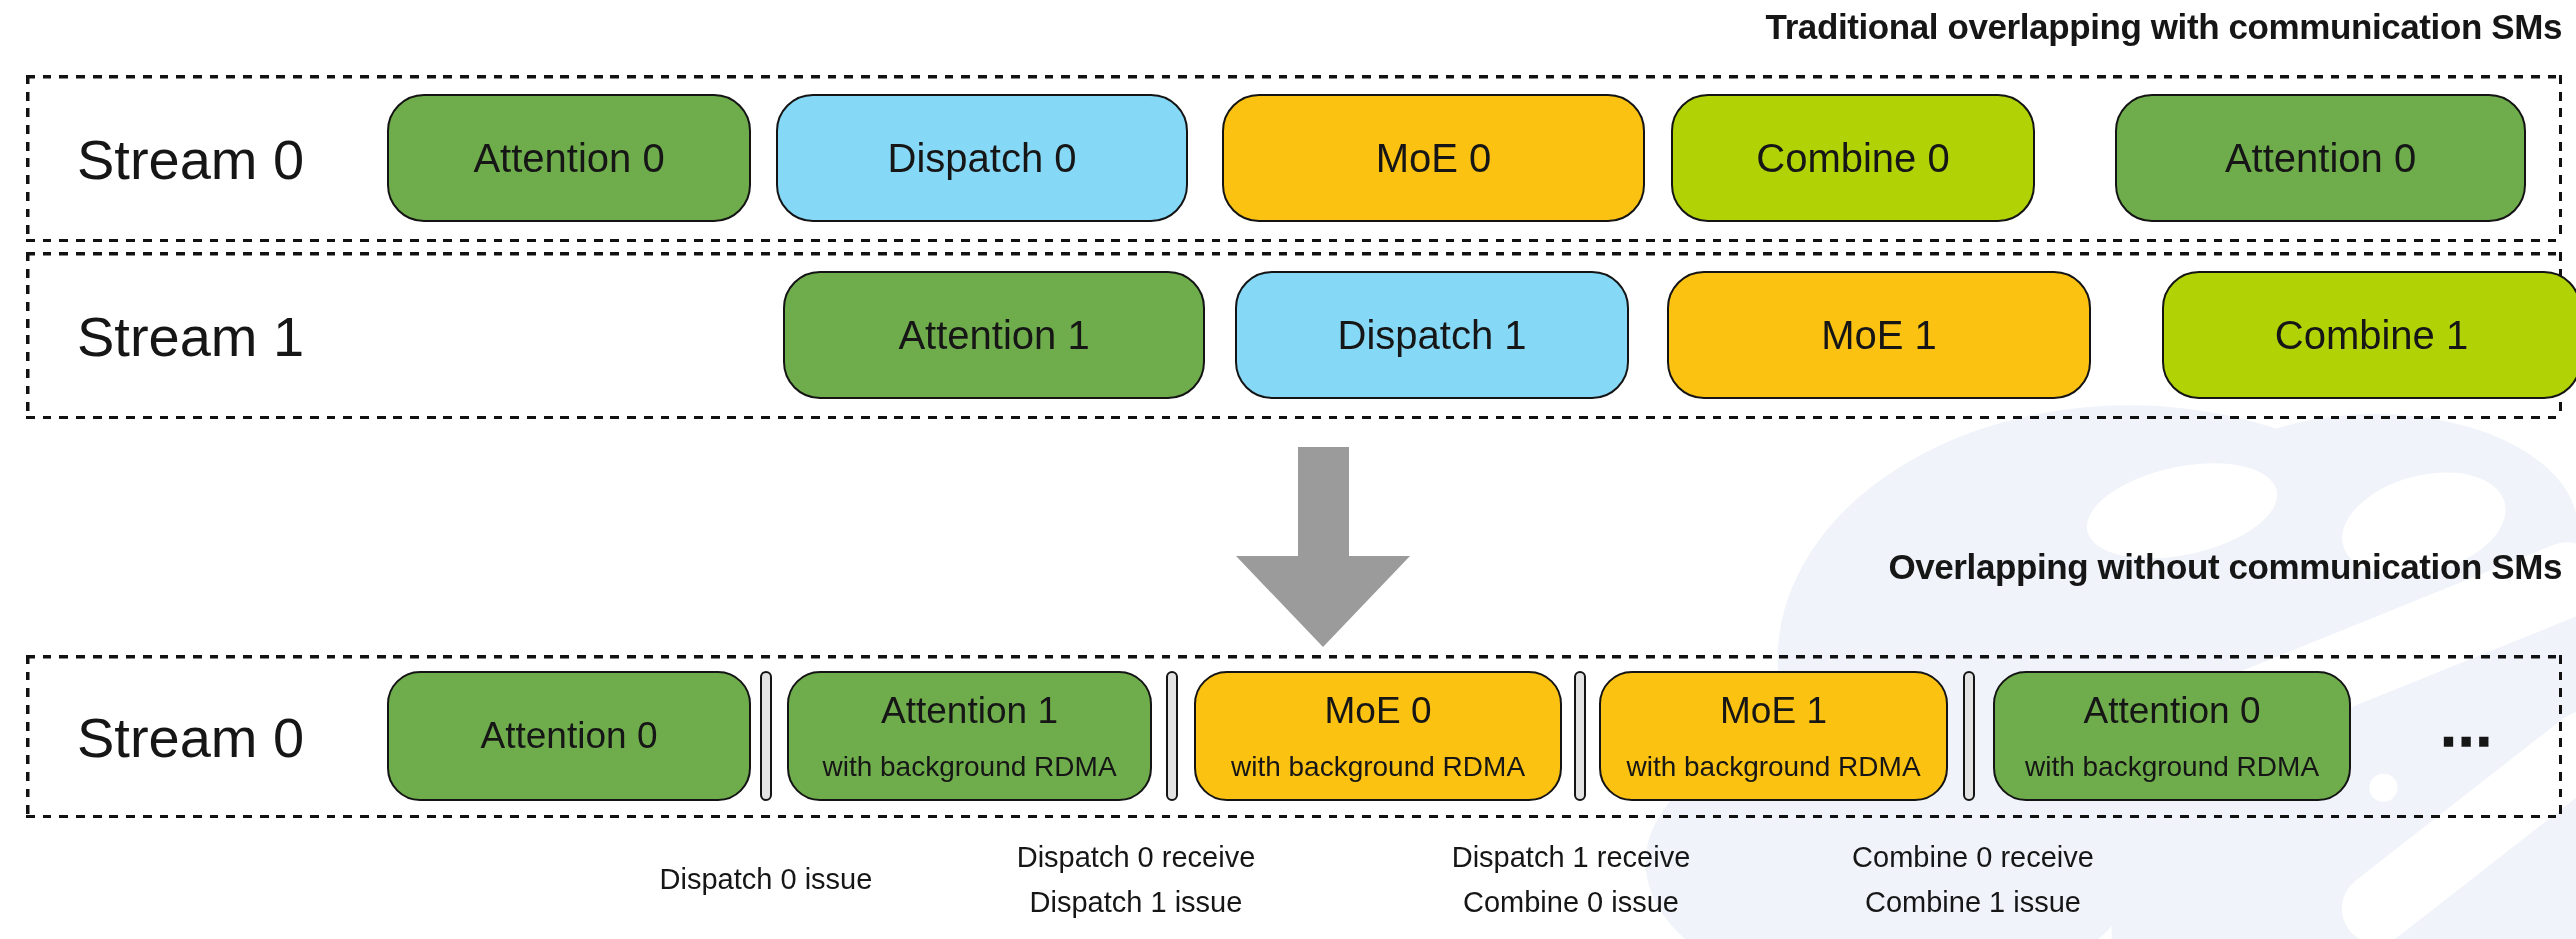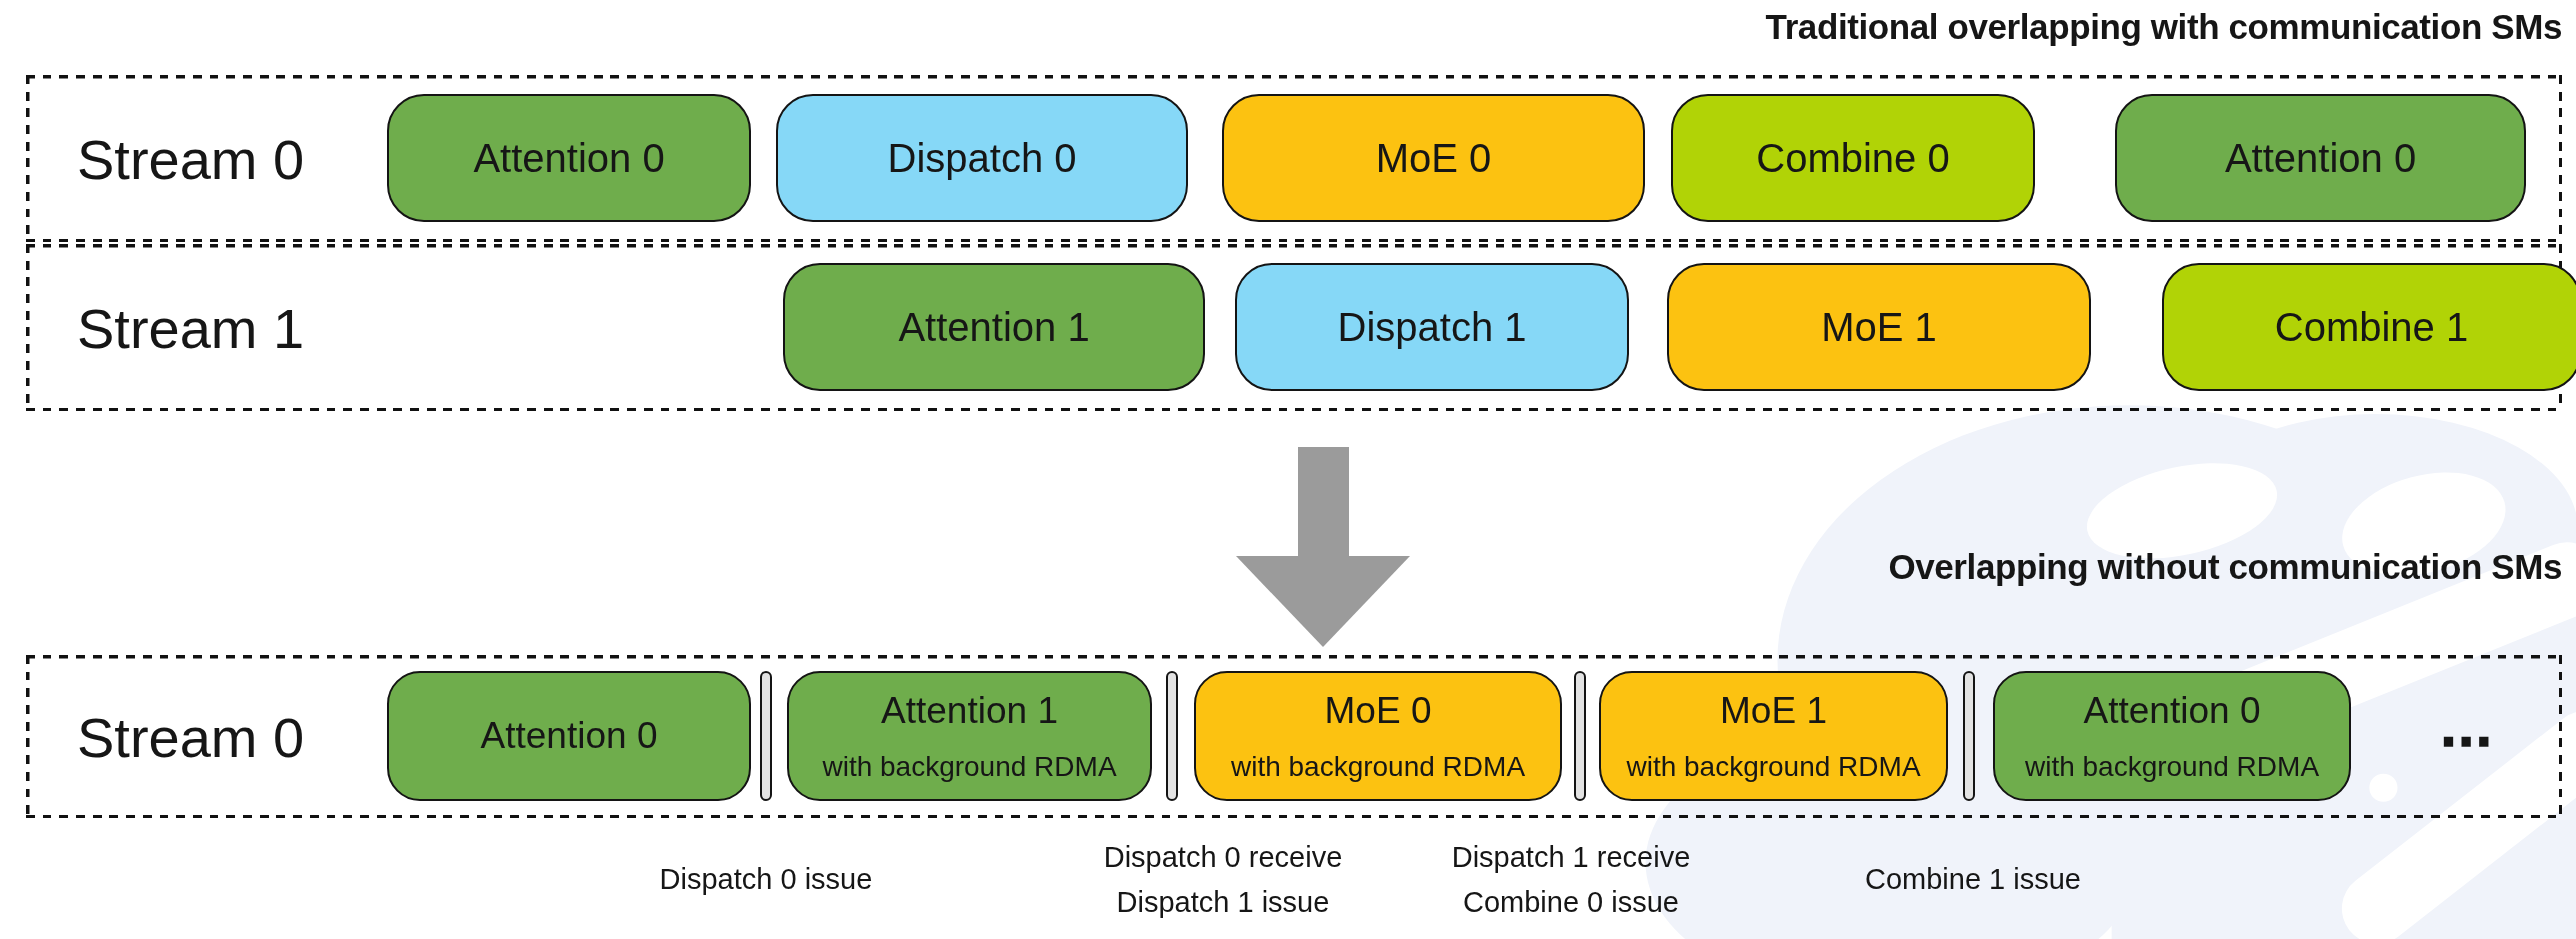--- a/index.html
+++ b/index.html
@@ -110,21 +110,21 @@
       <div class="block" style="left: 1196px; width: 423px; background: rgb(252, 194, 17);">
         <div class="main">MoE 0</div>
       </div>
       <div class="block" style="left: 1645px; width: 364px; background: rgb(177, 211, 6);">
         <div class="main">Combine 0</div>
       </div>
       <div class="block" style="left: 2089px; width: 411px; background: rgb(111, 173, 76);">
         <div class="main">Attention 0</div>
       </div>
     </div>
-    <div class="row-box row-plain" style="top: 244px; height: 167px;">
+    <div class="row-box row-plain" style="top: 252px; height: 167px;">
       <div class="stream-label">Stream 1</div>
       <div class="block" style="left: 757px; width: 422px; background: rgb(111, 173, 76);">
         <div class="main">Attention 1</div>
       </div>
       <div class="block" style="left: 1209px; width: 394px; background: rgb(134, 216, 247);">
         <div class="main">Dispatch 1</div>
       </div>
       <div class="block" style="left: 1641px; width: 424px; background: rgb(252, 194, 17);">
         <div class="main">MoE 1</div>
       </div>
@@ -155,25 +155,26 @@
       <div class="divider" style="left: 1937px; width: 12.3px; background: rgb(227, 227, 227);"></div>
       <div class="block" style="left: 1967px; width: 358px; background: rgb(111, 173, 76);">
         <div class="main">Attention 0</div>
         <div class="sub">with background RDMA</div>
       </div>
       <div class="ellipsis" style="left: 2398px; width: 88px;">⋯</div>
     </div>
     <div class="annotation" style="left: 766px;">
       <div class="ann-line">Dispatch 0 issue</div>
     </div>
-    <div class="annotation" style="left: 1223px;">
+    <div class="annotation" style="left: 1136px;">
       <div class="ann-line">Dispatch 0 receive</div>
       <div class="ann-line">Dispatch 1 issue</div>
     </div>
     <div class="annotation" style="left: 1571px;">
       <div class="ann-line">Dispatch 1 receive</div>
       <div class="ann-line">Combine 0 issue</div>
     </div>
     <div class="annotation" style="left: 1973px;">
+      <div class="ann-line">Combine 0 receive</div>
       <div class="ann-line">Combine 1 issue</div>
     </div>
   </div>
 
 
 </body></html>

